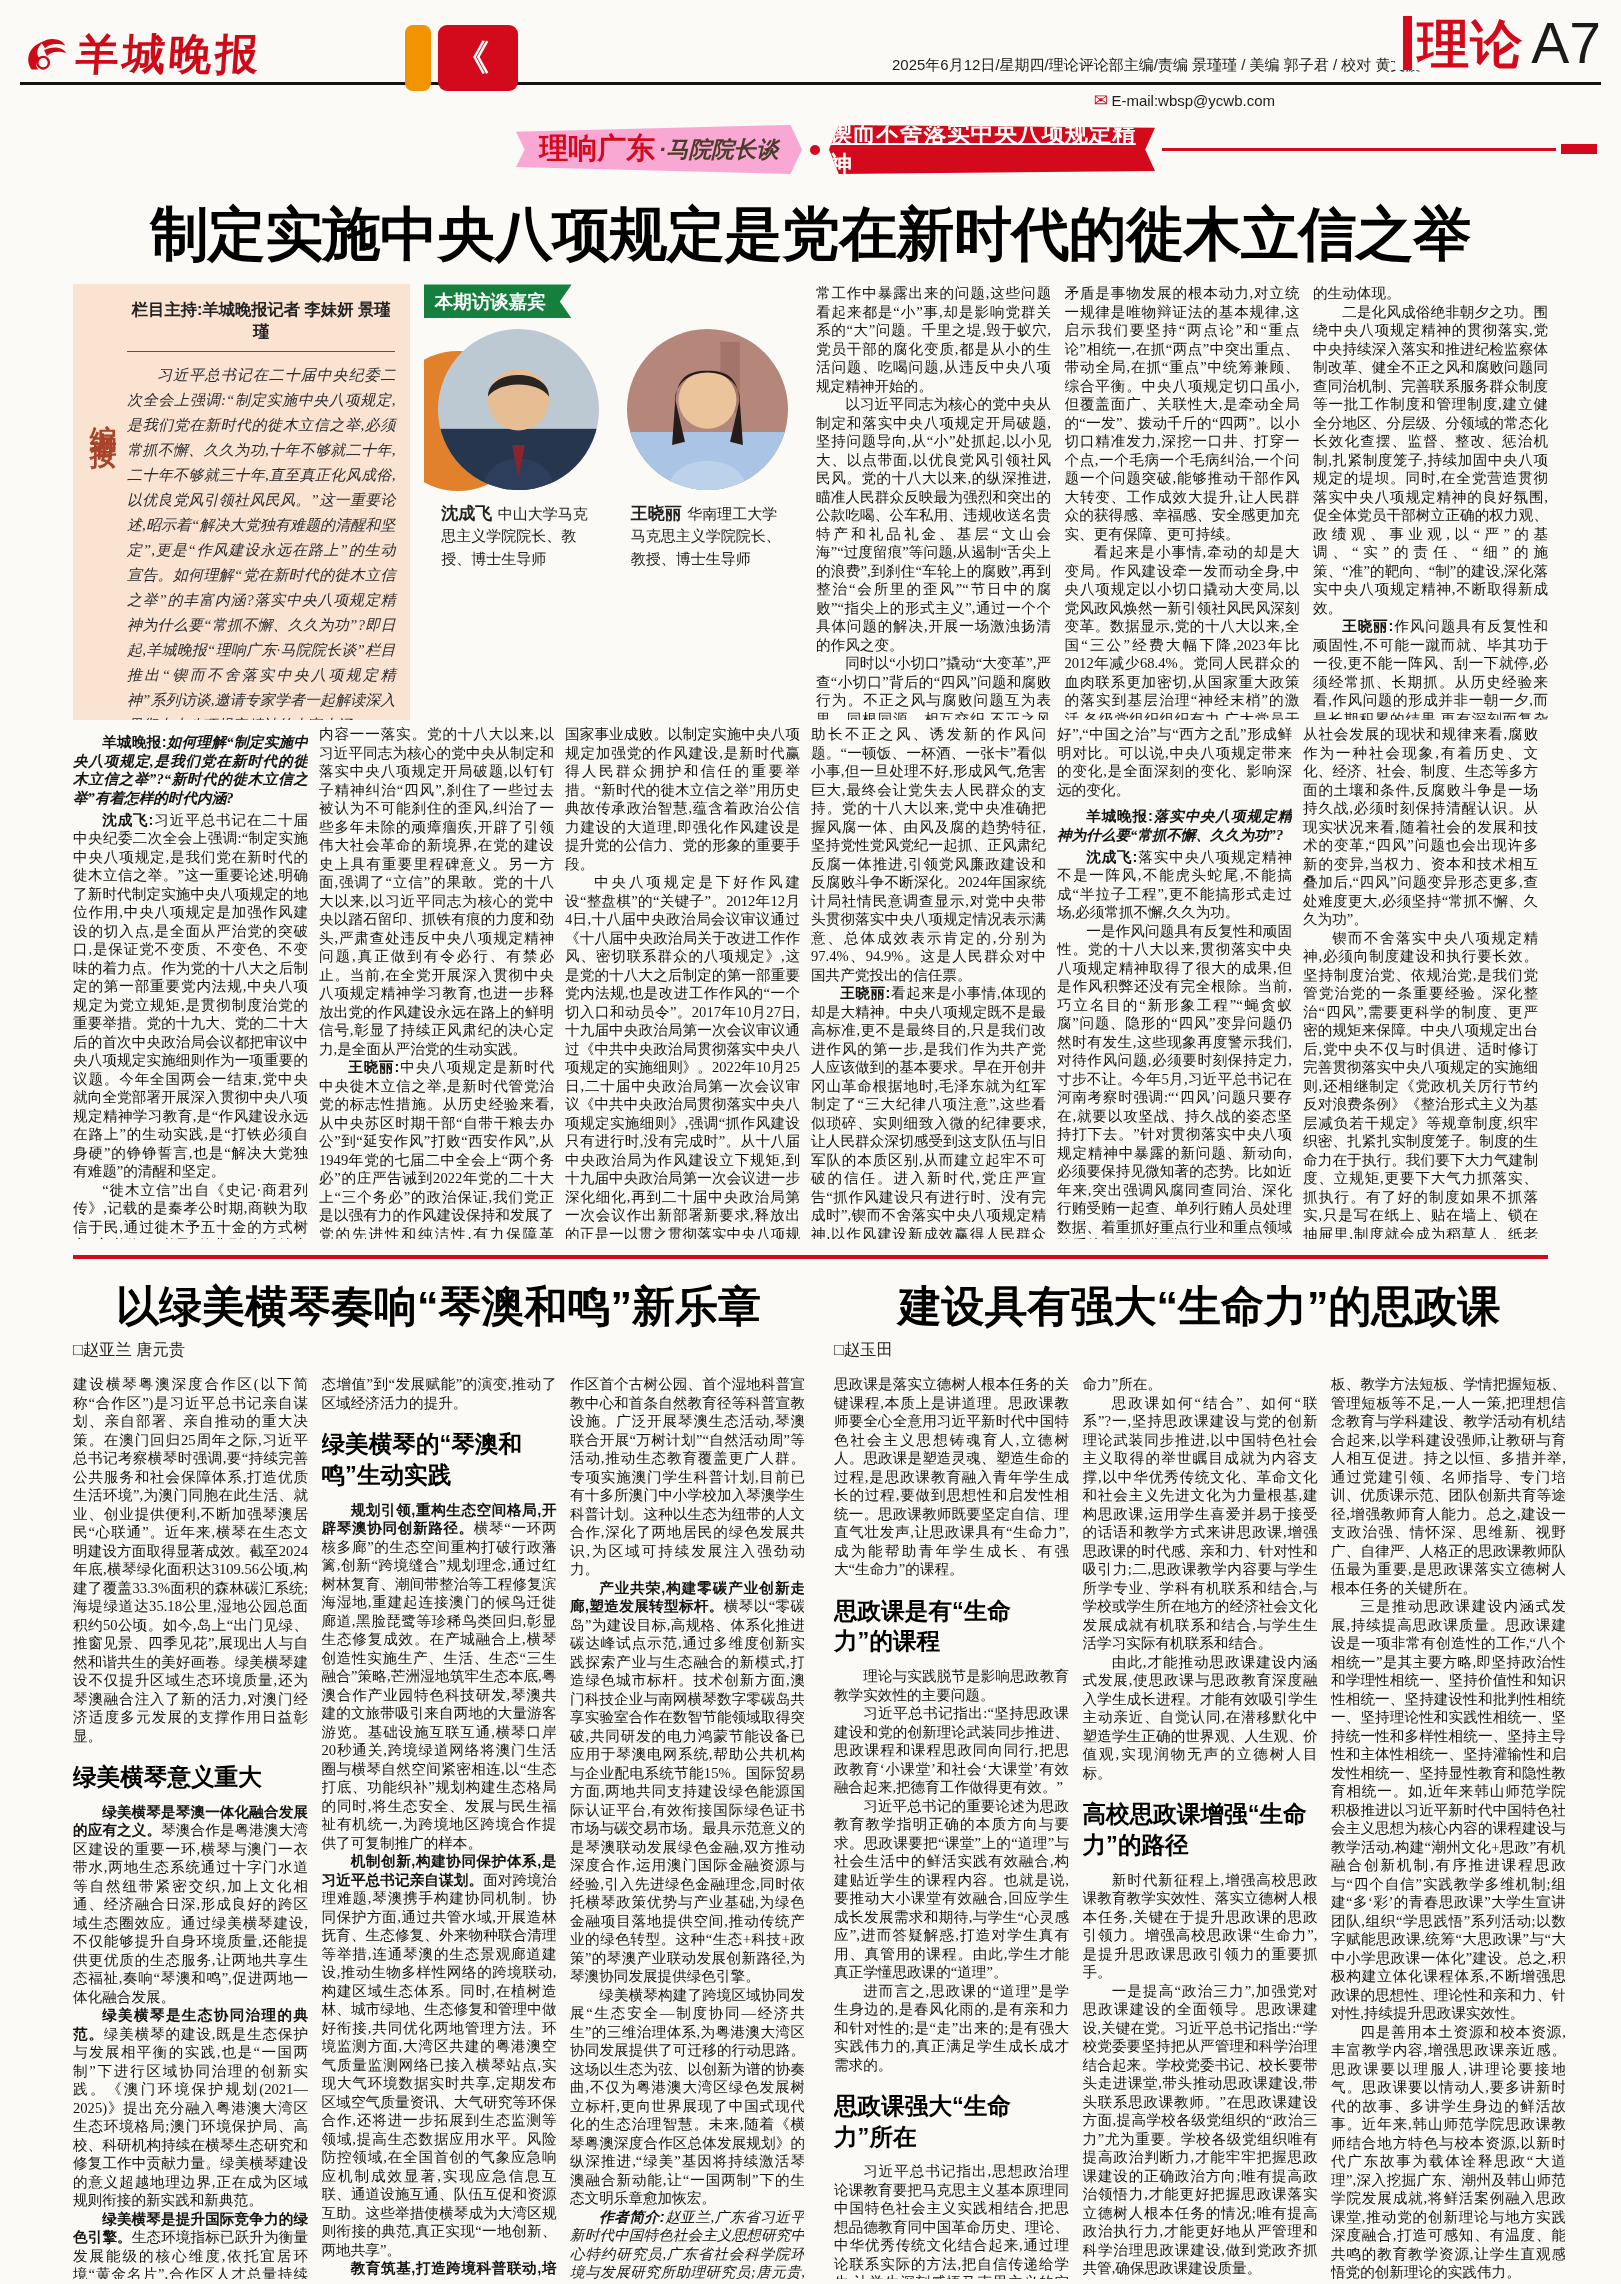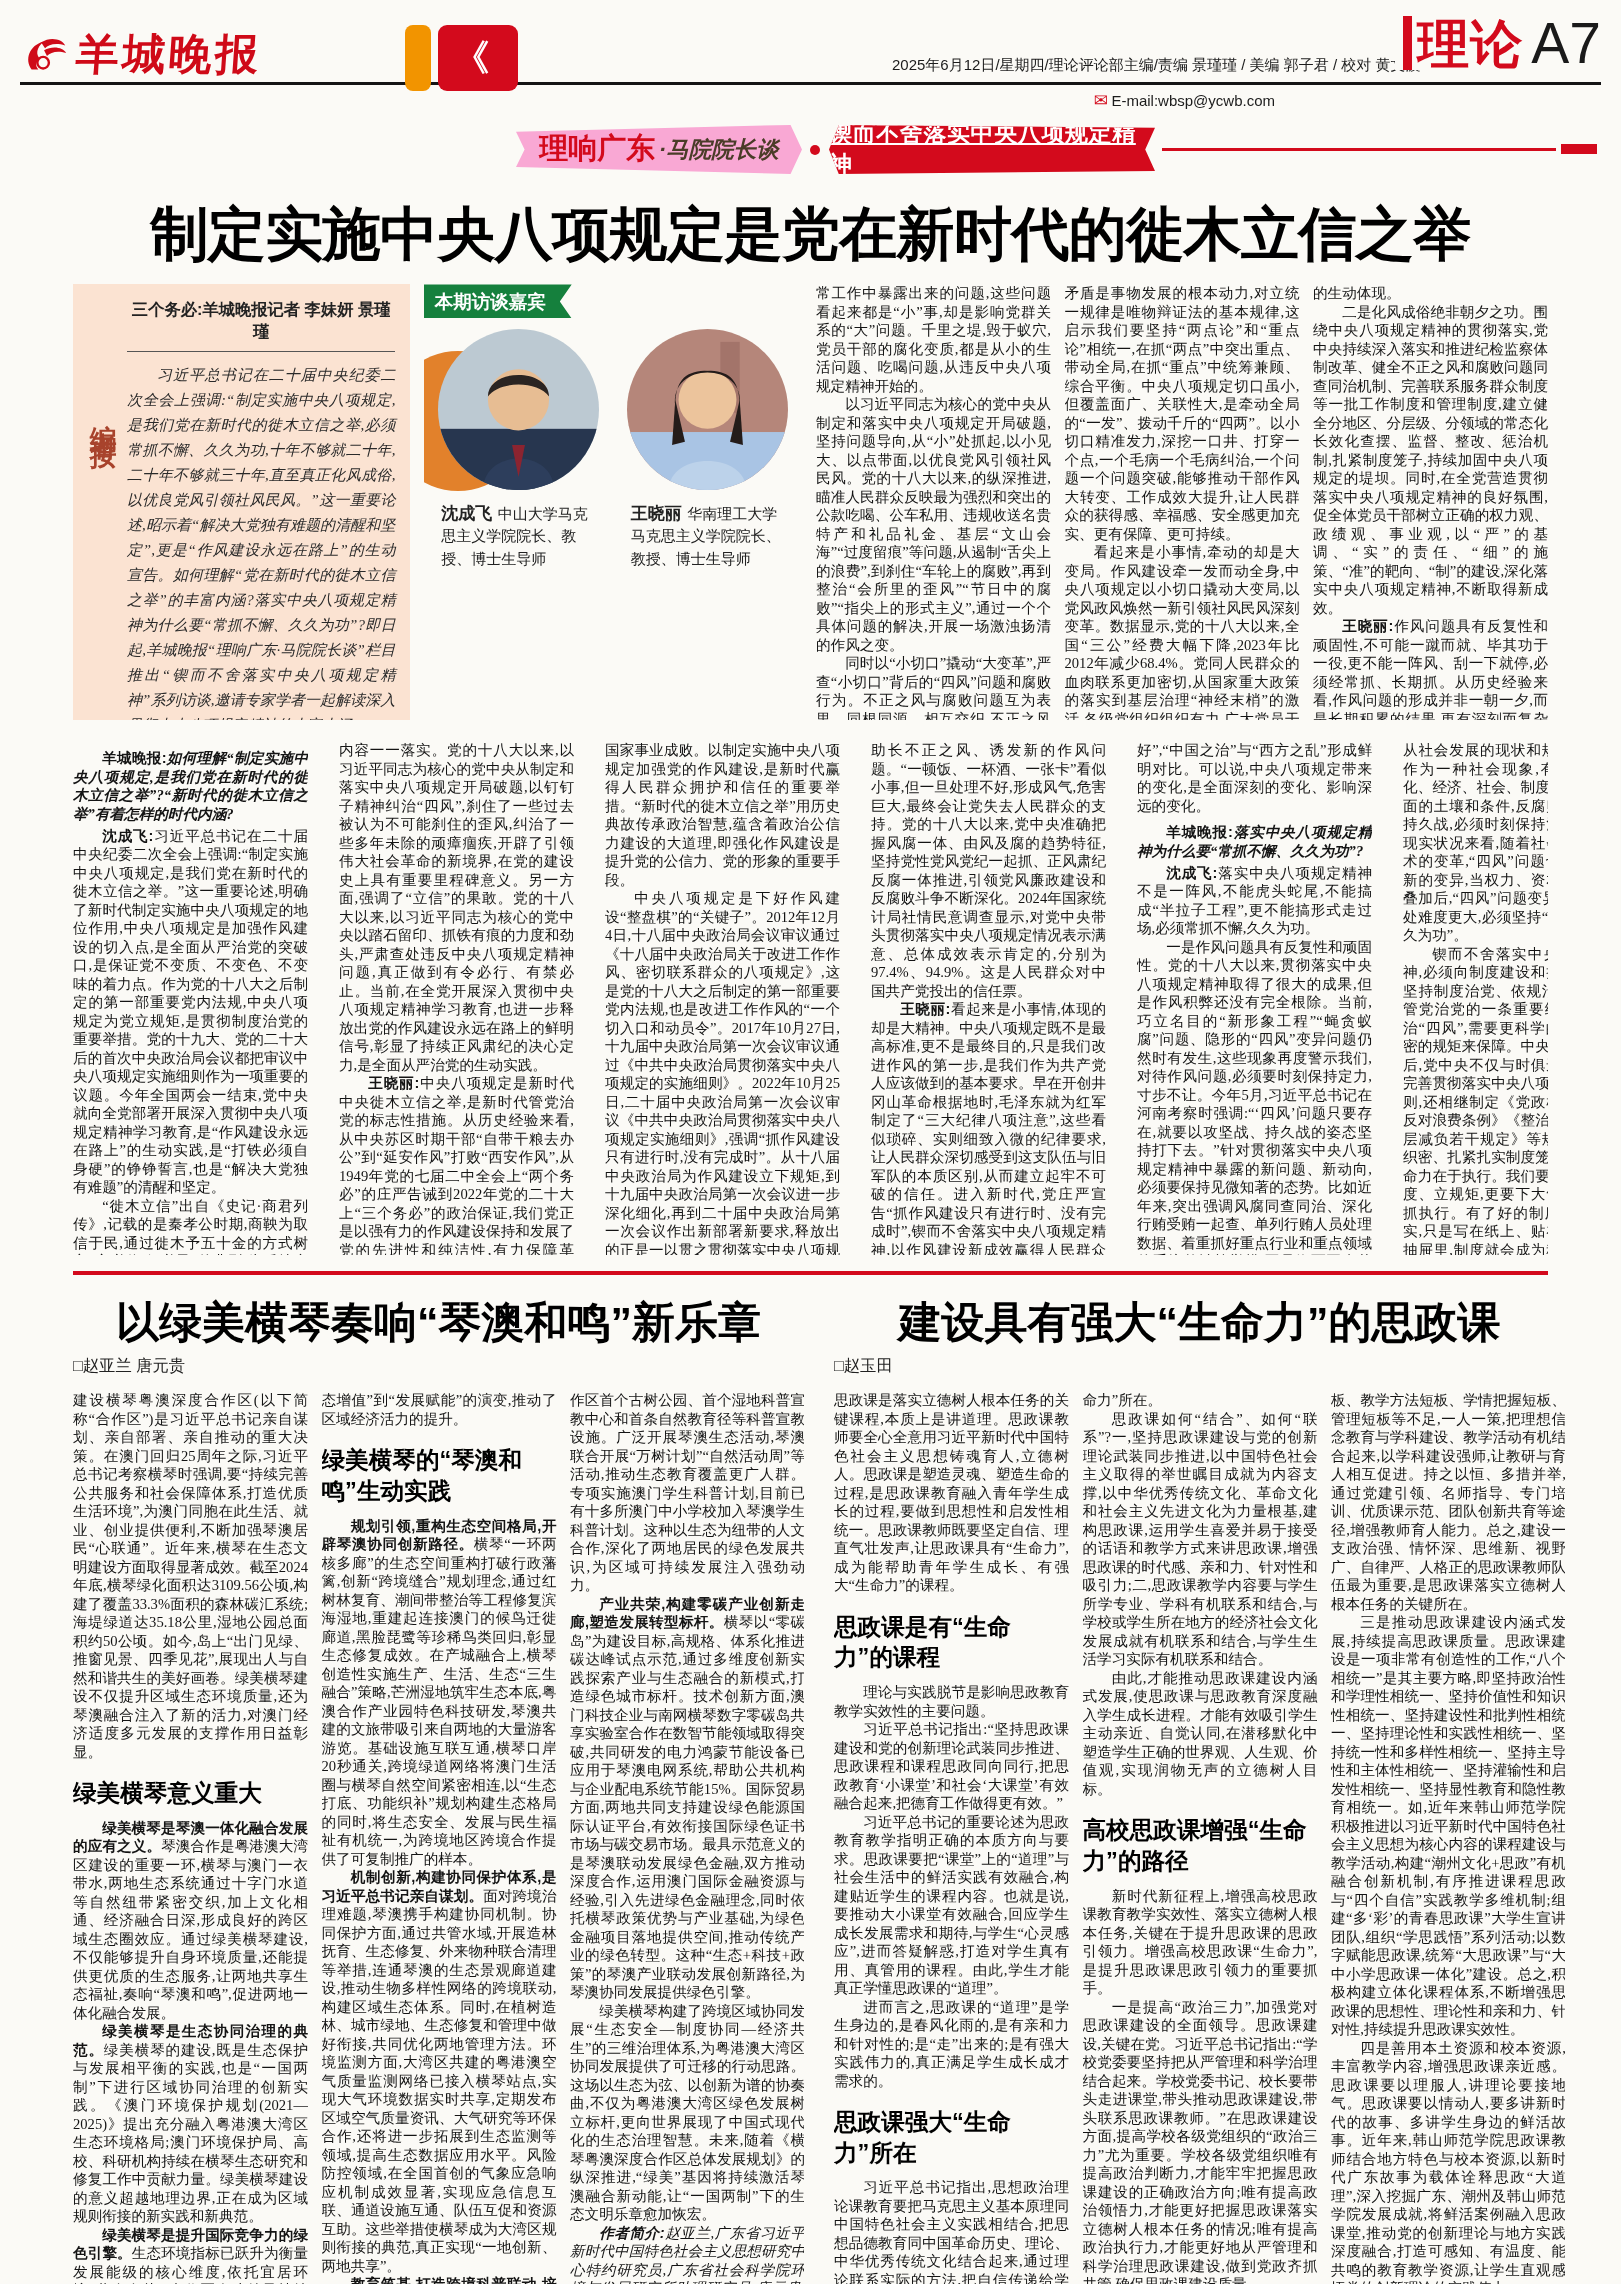--- a/index.html
+++ b/index.html
@@ -65,22 +65,22 @@
   .guestbox{position:relative;overflow:hidden;}
   .gtab{position:absolute;left:0;top:0;background:#15803d;color:#fff;font-size:18.5px;font-weight:800;
         padding:4.5px 26px 4.5px 11.2px;clip-path:polygon(0 0,100% 0,92% 50%,100% 100%,0 100%);}
   .gdeco{position:absolute;left:-36px;top:67px;width:140px;height:140px;border-radius:50%;background:#e2812b;}
   .gphotos{position:absolute;left:0;right:0;top:45px;display:flex;justify-content:space-around;}
   .gp{width:161px;text-align:center;position:relative;}
   .gp svg{width:161px;height:161px;border-radius:50%;display:block;}
   .gcap{margin-top:12.3px;text-align:left;font-size:15px;line-height:22.5px;color:#222;
         font-family:"Liberation Serif",serif;padding:0 3.4px;}
   .gcap b{font-family:"Liberation Sans",sans-serif;font-size:17px;font-weight:900;margin-right:5.6px;}
-  .iv-bottom{display:grid;grid-template-columns:repeat(6,235px);gap:31px;height:514px;
-             overflow:hidden;margin-top:21px;}
+  .iv-bottom{display:grid;grid-template-columns:repeat(6,235px);gap:11px;height:514px;
+             overflow:hidden;margin-top:5px;}
   .col{overflow:hidden;}
 
   
   .blk{margin:0;font-family:"Liberation Serif",serif;font-size:14.6px;line-height:18.5px;
        text-align:justify;text-indent:2em;color:#141414;}
   .blk.pc{text-indent:0;}
   .blk.q{font-style:italic;font-weight:600;margin:7.9px 0 3.4px;}
   .blk.q .spk{font-style:normal;}
   .spk{font-family:"Liberation Sans",sans-serif;font-weight:900;font-style:normal;}
   .lead{font-family:"Liberation Sans",sans-serif;font-weight:900;}
@@ -141,21 +141,21 @@
     <div class="kline"></div>
     <div class="kend"></div>
   </div>
 
   <h1 class="mainhead">制定实施中央八项规定是党在新时代的徙木立信之举</h1>
 
   <div class="iv">
     <div class="iv-top">
       <div class="edbox">
         <div class="edlabel">编者按</div>
-        <div class="edhost">三个务必:羊城晚报记者 李妹妍 景瑾瑾</div>
+        <div class="edhost">栏目主持:羊城晚报记者 李妹妍 景瑾瑾</div>
         <div class="edtext">习近平总书记在二十届中央纪委二次全会上强调:“制定实施中央八项规定,是我们党在新时代的徙木立信之举,必须常抓不懈、久久为功,十年不够就二十年,二十年不够就三十年,直至真正化风成俗,以优良党风引领社风民风。”这一重要论述,昭示着“解决大党独有难题的清醒和坚定”,更是“作风建设永远在路上”的生动宣告。如何理解“党在新时代的徙木立信之举”的丰富内涵?落实中央八项规定精神为什么要“常抓不懈、久久为功”?即日起,羊城晚报“理响广东·马院院长谈”栏目推出“锲而不舍落实中央八项规定精神”系列访谈,邀请专家学者一起解读深入贯彻中央八项规定精神的丰富内涵。</div>
       </div>
       <div class="guestbox">
         <div class="gdeco"></div>
         <div class="gtab">本期访谈嘉宾</div>
         <div class="gphotos">
           <div class="gp">
             <svg viewBox="0 0 100 100">
               <rect width="100" height="100" fill="#bcc9d2"></rect>
               <rect x="0" y="62" width="100" height="38" fill="#27364f"></rect>

